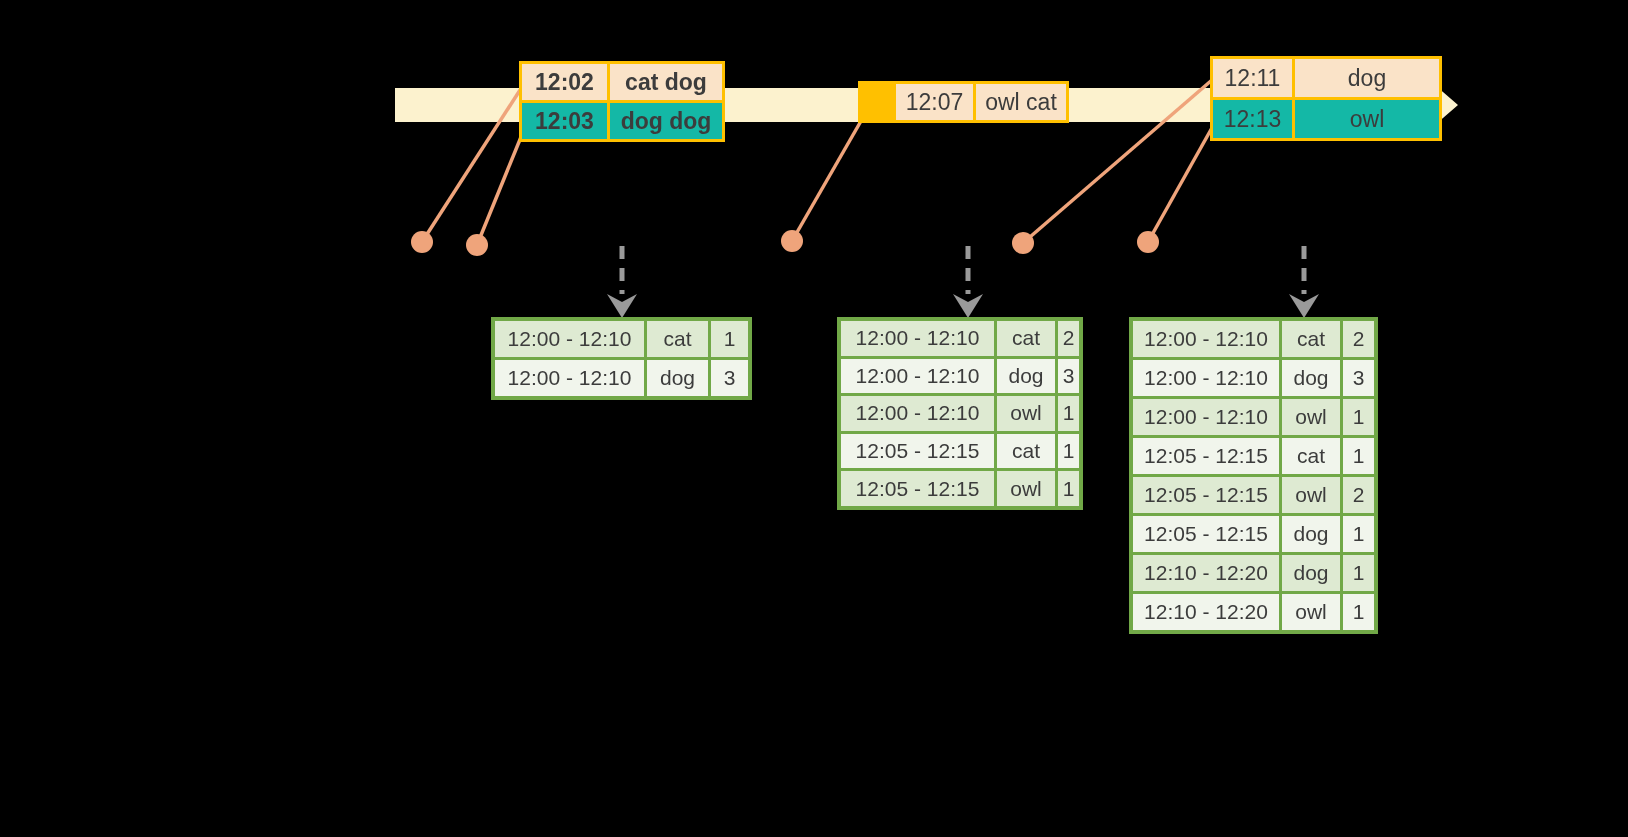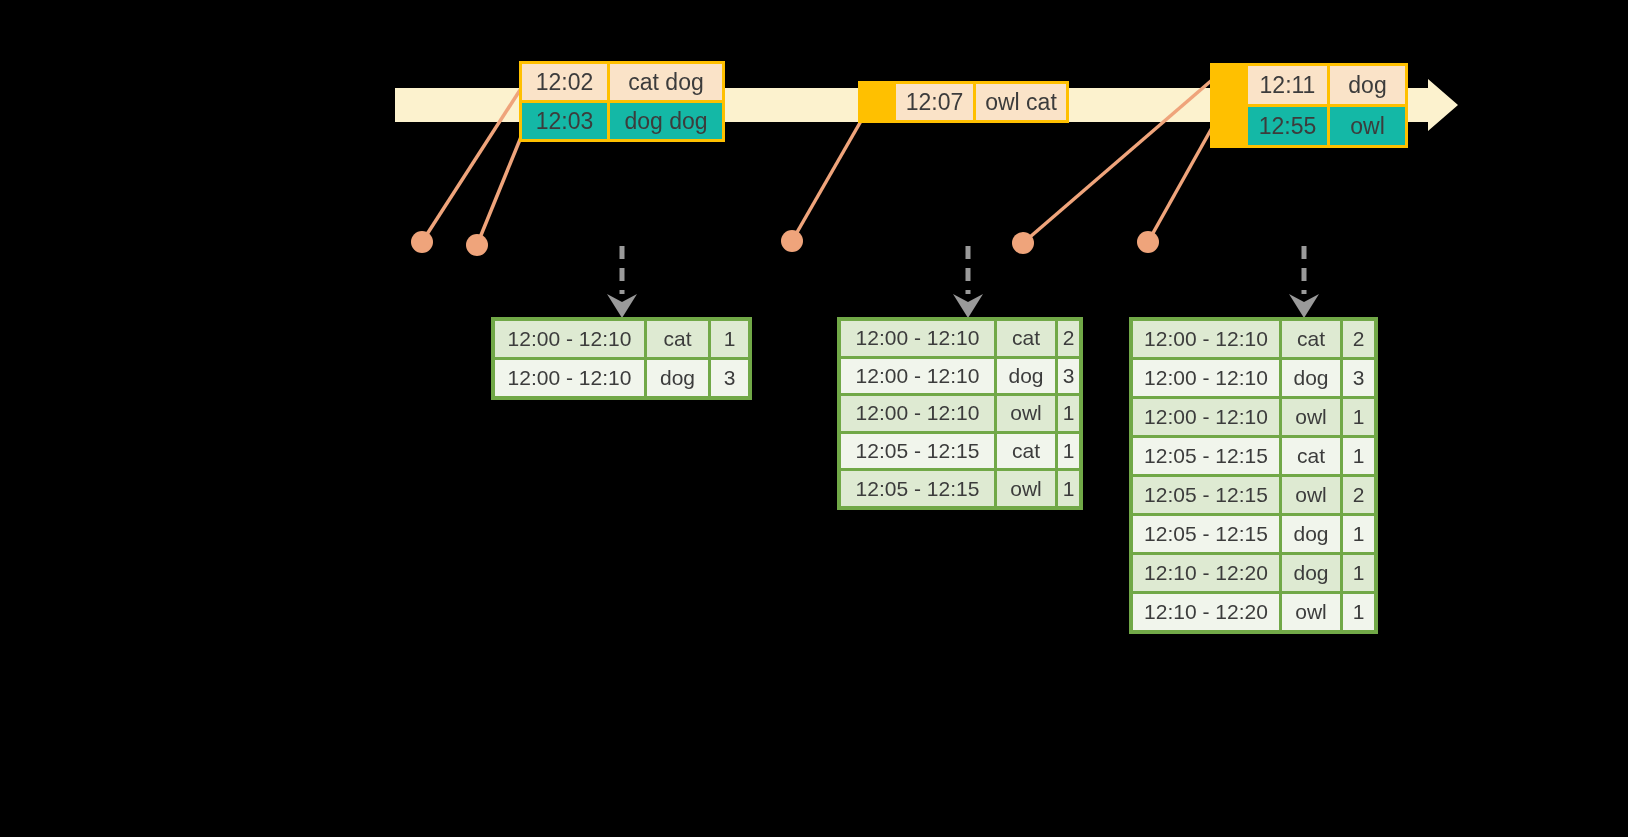--- a/index.html
+++ b/index.html
@@ -20,25 +20,25 @@
   }
 
   
   .etable{
     border:3px solid #FFC000;background:#FFC000;gap:3px;
   }
   .etable .cell{font-size:23px;}
   .e-dark{background:#FAE3C8;}
   .e-light{background:#14b8a6;}
   #etable1{left:519px;top:61px;width:206px;height:81px;
-    grid-template-columns:85px 1fr;grid-auto-rows:1fr;}
+    grid-template-columns:85px 1fr;grid-auto-rows:1fr;font-weight:bold;}
   #etable2{left:858px;top:81px;width:211px;height:42px;
     grid-template-columns:77px 1fr;grid-auto-rows:1fr;padding-left:35px;}
-  #etable3{left:1210px;top:63px;width:198px;height:85px;
-    grid-template-columns:79px 1fr;grid-auto-rows:1fr;padding-left:35px;}
+  #etable3{left:1210px;top:56px;width:232px;height:85px;
+    grid-template-columns:79px 1fr;grid-auto-rows:1fr;}
 
   
   .rtable{
     border:4px solid #71A847;background:#71A847;gap:3px;
   }
   .rtable .cell{font-size:21px;}
   .r-dark{background:#DEEAD2;}
   .r-light{background:#F1F5EC;}
   #rtable1{left:491px;top:317px;width:261px;height:83px;
     grid-template-columns:149px 61px 1fr;grid-auto-rows:1fr;}
@@ -88,21 +88,21 @@
 </div>
 
 <div id="etable2" class="gtable etable">
   <div class="cell e-dark">12:07</div>
   <div class="cell e-dark">owl cat</div>
 </div>
 
 <div id="etable3" class="gtable etable">
   <div class="cell e-dark">12:11</div>
   <div class="cell e-dark">dog</div>
-  <div class="cell e-light">12:55</div>
+  <div class="cell e-light">12:13</div>
   <div class="cell e-light">owl</div>
 </div>
 
 <div id="rtable1" class="gtable rtable">
   <div class="cell r-dark">12:00 - 12:10</div>
   <div class="cell r-dark">cat</div>
   <div class="cell r-dark">1</div>
   <div class="cell r-light">12:00 - 12:10</div>
   <div class="cell r-light">dog</div>
   <div class="cell r-light">3</div>

